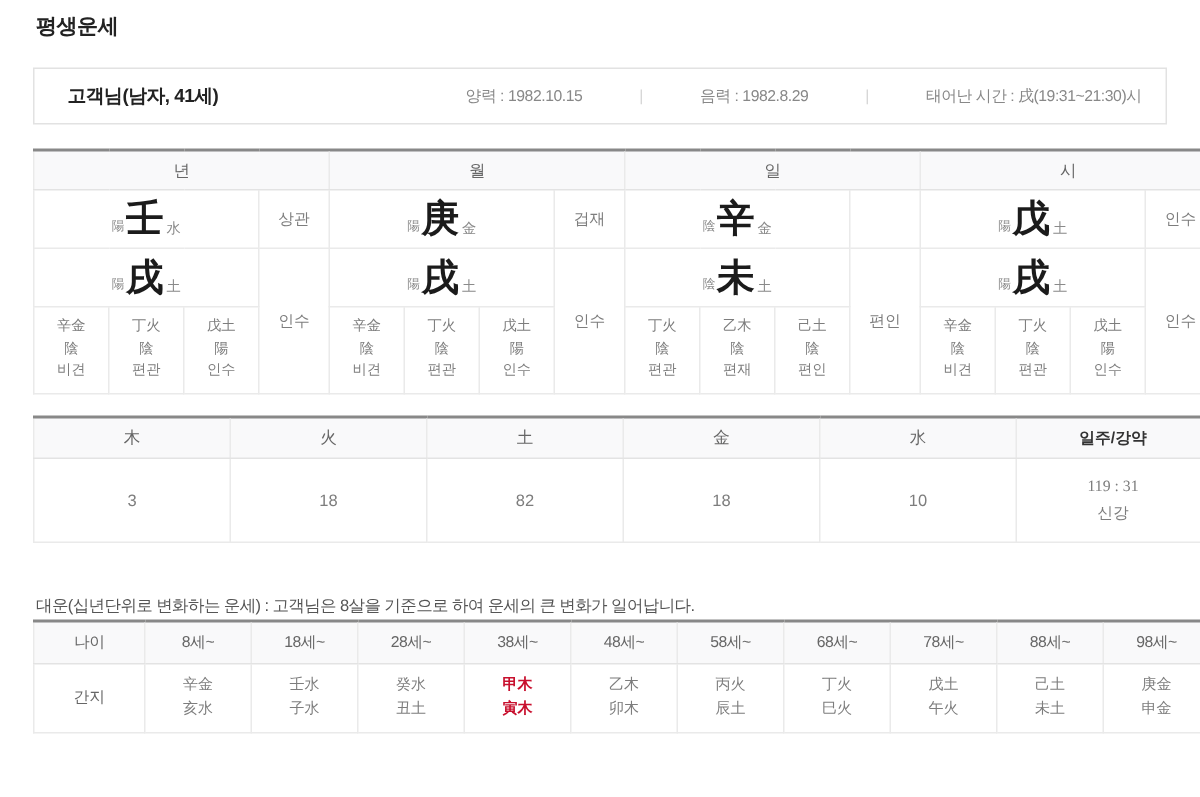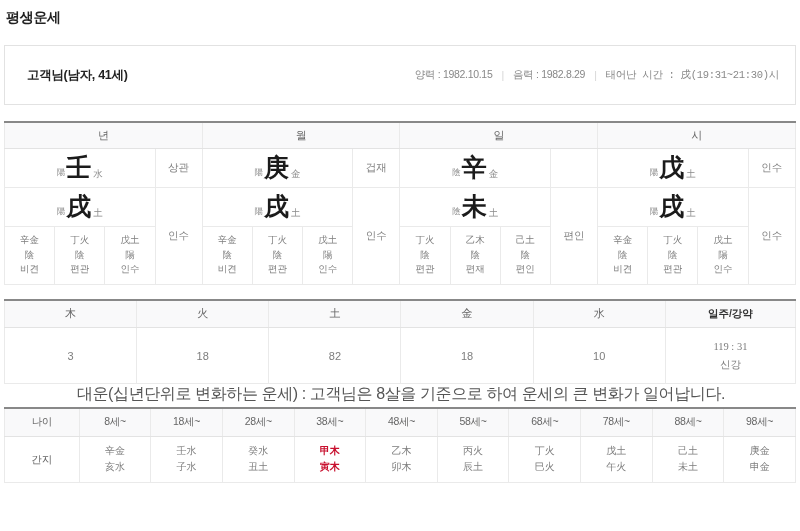--- a/index.html
+++ b/index.html
@@ -4,41 +4,41 @@
 <style>
   * { box-sizing: border-box; }
   html, body {
     margin: 0; padding: 0;
     width: 800px; height: 531px;
     background: #ffffff;
     font-family: "Liberation Sans", "DejaVu Sans", sans-serif;
     color: #555;
     overflow: hidden;
   }
-  .page { width: 800px; height: 531px; position: relative; padding: 0 4px; }
+  .page { width: 800px; height: 531px; position: relative; padding: 0 22px; }
 
   
   .page-title {
     font-size: 14px; font-weight: bold; color: #222;
     padding: 9px 2px 0 2px; letter-spacing: -0.3px;
   }
 
   
   .profile-box {
     margin-top: 18px;
     border: 1px solid #e2e2e2;
-    height: 60px;
+    height: 38px;
     display: flex; align-items: center; justify-content: space-between;
     padding: 0 16px 0 22px;
     background: #fff;
   }
   .profile-name { font-size: 12.5px; font-weight: bold; color: #222; letter-spacing: -0.3px; }
-  .profile-meta { display: flex; align-items: center; font-size: 10.5px; color: #888; letter-spacing: -0.3px; }
+  .profile-meta { display: flex; align-items: center; font-size: 10.5px; color: #888; letter-spacing: -0.3px; gap: 29px; }
   .profile-meta .sep { color: #d5d5d5; padding: 0 9px; }
-  .profile-meta .hanja { font-family: Liberation Mono, monospace; }
+  .profile-meta .hanja { font-family: Liberation Sans, sans-serif; }
 
   
   table { border-collapse: collapse; width: 100%; table-layout: fixed; }
   .saju-table { margin-top: 16px; }
   .saju-table th, .saju-table td {
     border: 1px solid #eaeaea;
     text-align: center;
     vertical-align: middle;
     font-weight: normal;
     color: #7d7d7d;
@@ -90,23 +90,23 @@
   }
   .elem-table thead th.strength-head {
     font-family: "Liberation Sans", sans-serif;
     font-weight: bold; color: #333; font-size: 10.5px; margin-top: 16px;
   }
   .elem-table tbody td { height: 56px; font-size: 11px; }
   .elem-table tbody td.strength-cell { line-height: 1.7; font-size: 10.5px; font-family: Liberation Serif, serif; }
 
   
   .daeun-desc {
-    font-size: 16px; color: #555; letter-spacing: -0.4px;
+    margin-top: 34px;
+    font-size: 11px; color: #555; letter-spacing: -0.4px;
     padding-left: 2px;
-    text-align: center;
   }
   .daeun-table { margin-top: 2px; }
   .daeun-table th, .daeun-table td {
     border: 1px solid #eaeaea;
     text-align: center; vertical-align: middle;
     font-weight: normal; font-size: 10.5px; color: #7d7d7d;
   }
   .daeun-table thead th {
     background: #f9f9fa;
     border-top: 2px solid #888;

